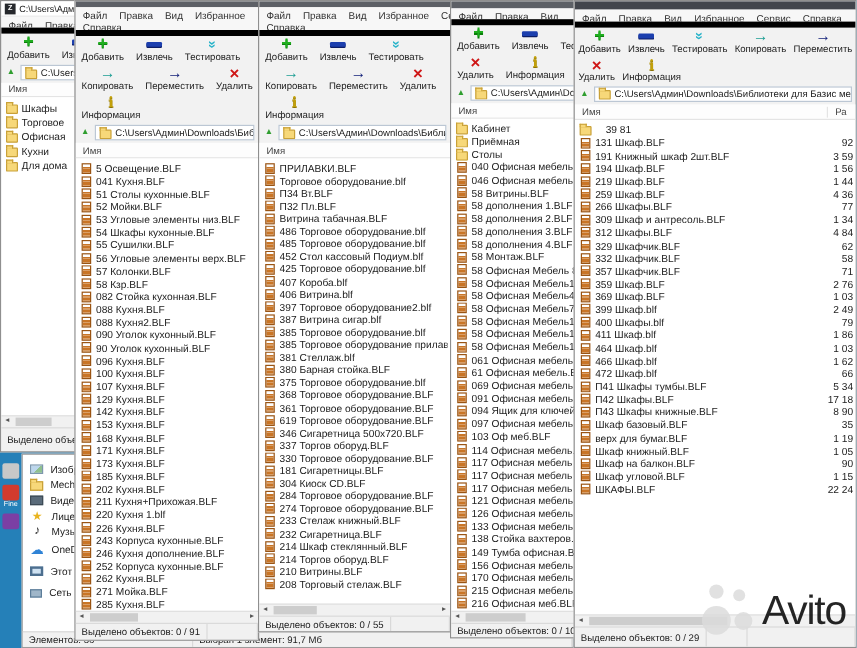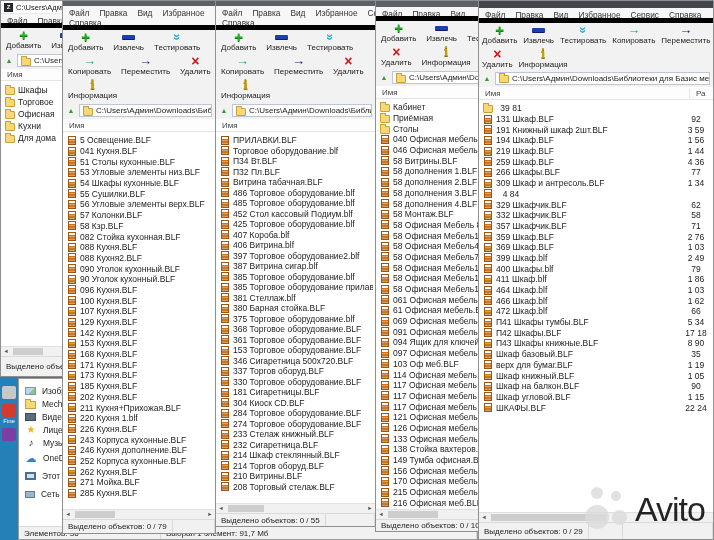--- a/index.html
+++ b/index.html
@@ -47,21 +47,21 @@
 #w1 .lhead{height:12px}
 .hname{flex:1}
 .hsize{flex:none;width:24px;border-left:1px solid #e4e4e4;padding-left:6px;overflow:hidden;white-space:nowrap}
 .list{flex:1;background:#fff;overflow:hidden;padding-top:3px}
 .row{display:flex;align-items:center;gap:3px;padding:0 2px 0 4px;height:10.7px;overflow:hidden}
 #w3 .row{height:10.5px}
 #w1 .row{height:12px}
 .rn{flex:1;overflow:hidden;white-space:nowrap}
 .rnt{display:inline-block;line-height:9px}
 .sel .rnt{outline:1px dotted #7c7c7c;outline-offset:0px;padding:0 1px}
-.rs{flex:none;width:30px;text-align:center;white-space:nowrap;overflow:hidden;color:#222}
+.rs{flex:none;width:30px;text-align:right;white-space:nowrap;overflow:hidden;color:#222}
 .fic{flex:none;width:10px;height:10px;position:relative;display:flex;align-items:center;justify-content:center}
 .fic.ic-blf{width:8px;height:9px;margin:0 1px;border:1px solid #9a5413;background-image:repeating-linear-gradient(0deg,rgba(255,255,255,.3) 0 1px,rgba(0,0,0,0) 1px 3px),linear-gradient(180deg,#fdfdfd 0 2px,#c97526 2px)}
 .fic.ic-folder{width:10px;height:8px;background:#f7d879;border:1px solid #c9a138;border-radius:1px;margin-top:2px}
 .fic.ic-folder::before{content:"";position:absolute;top:-3px;left:-1px;width:4px;height:2px;background:#f7d879;border:1px solid #c9a138;border-bottom:none}
 .hscroll{flex:none;height:10px;display:flex;align-items:center;background:#f1f1f1;border-top:1px solid #e0e0e0;color:#555}
 .sarr{width:10px;text-align:center;flex:none;font-size:5.5px;line-height:9px}
 .sarr.l::before{content:"◄"}
 .sarr.r::before{content:"►"}
 .track{flex:1;position:relative;height:100%}
 .thumb{position:absolute;top:1px;bottom:1px;left:2px;background:#cdcdcd}
@@ -302,20 +302,24 @@
         <div class="row">
           <span class="fic ic-blf"></span>
           <span class="rn"><span class="rnt">041 Кухня.BLF</span></span>
         </div>
         <div class="row">
           <span class="fic ic-blf"></span>
           <span class="rn"><span class="rnt">51 Столы кухонные.BLF</span></span>
         </div>
         <div class="row">
           <span class="fic ic-blf"></span>
+          <span class="rn"><span class="rnt">52 Мойки.BLF</span></span>
+        </div>
+        <div class="row">
+          <span class="fic ic-blf"></span>
           <span class="rn"><span class="rnt">53 Угловые элементы низ.BLF</span></span>
         </div>
         <div class="row">
           <span class="fic ic-blf"></span>
           <span class="rn"><span class="rnt">54 Шкафы кухонные.BLF</span></span>
         </div>
         <div class="row">
           <span class="fic ic-blf"></span>
           <span class="rn"><span class="rnt">55 Сушилки.BLF</span></span>
         </div>
@@ -433,21 +437,21 @@
         </div>
       </div>
     <div class="hscroll">
       <span class="sarr l"></span>
       <span class="track">
           <span class="thumb" style="width:40px"></span>
         </span>
       <span class="sarr r"></span>
     </div>
     <div class="sbar">
-      <span class="cell">Выделено объектов: 0 / 79</span>
+      <span class="cell">Выделено объектов: 0 / 91</span>
       <span class="cell fill"></span>
     </div>
   </div>
 
   <div class="win" id="w3">
     <div class="sliver"></div>
     <div class="menubar">
 
     <span class="mi">Файл</span>
         <span class="mi">Правка</span>
@@ -582,21 +586,21 @@
         <div class="row">
           <span class="fic ic-blf"></span>
           <span class="rn"><span class="rnt">368 Торговое оборудование.BLF</span></span>
         </div>
         <div class="row">
           <span class="fic ic-blf"></span>
           <span class="rn"><span class="rnt">361 Торговое оборудование.BLF</span></span>
         </div>
         <div class="row">
           <span class="fic ic-blf"></span>
-          <span class="rn"><span class="rnt">153 Торговое оборудование.BLF</span></span>
+          <span class="rn"><span class="rnt">619 Торговое оборудование.BLF</span></span>
         </div>
         <div class="row">
           <span class="fic ic-blf"></span>
           <span class="rn"><span class="rnt">346 Сигаретница 500x720.BLF</span></span>
         </div>
         <div class="row">
           <span class="fic ic-blf"></span>
           <span class="rn"><span class="rnt">337 Торгов оборуд.BLF</span></span>
         </div>
         <div class="row">
@@ -966,20 +970,21 @@
           <span class="rn"><span class="rnt">266 Шкафы.BLF</span></span>
           <span class="rs">77</span>
         </div>
         <div class="row">
           <span class="fic ic-blf"></span>
           <span class="rn"><span class="rnt">309 Шкаф и антресоль.BLF</span></span>
           <span class="rs">1 34</span>
         </div>
         <div class="row">
           <span class="fic ic-blf"></span>
+          <span class="rn"><span class="rnt">312 Шкафы.BLF</span></span>
           <span class="rs">4 84</span>
         </div>
         <div class="row">
           <span class="fic ic-blf"></span>
           <span class="rn"><span class="rnt">329 Шкафчик.BLF</span></span>
           <span class="rs">62</span>
         </div>
         <div class="row">
           <span class="fic ic-blf"></span>
           <span class="rn"><span class="rnt">332 Шкафчик.BLF</span></span>

